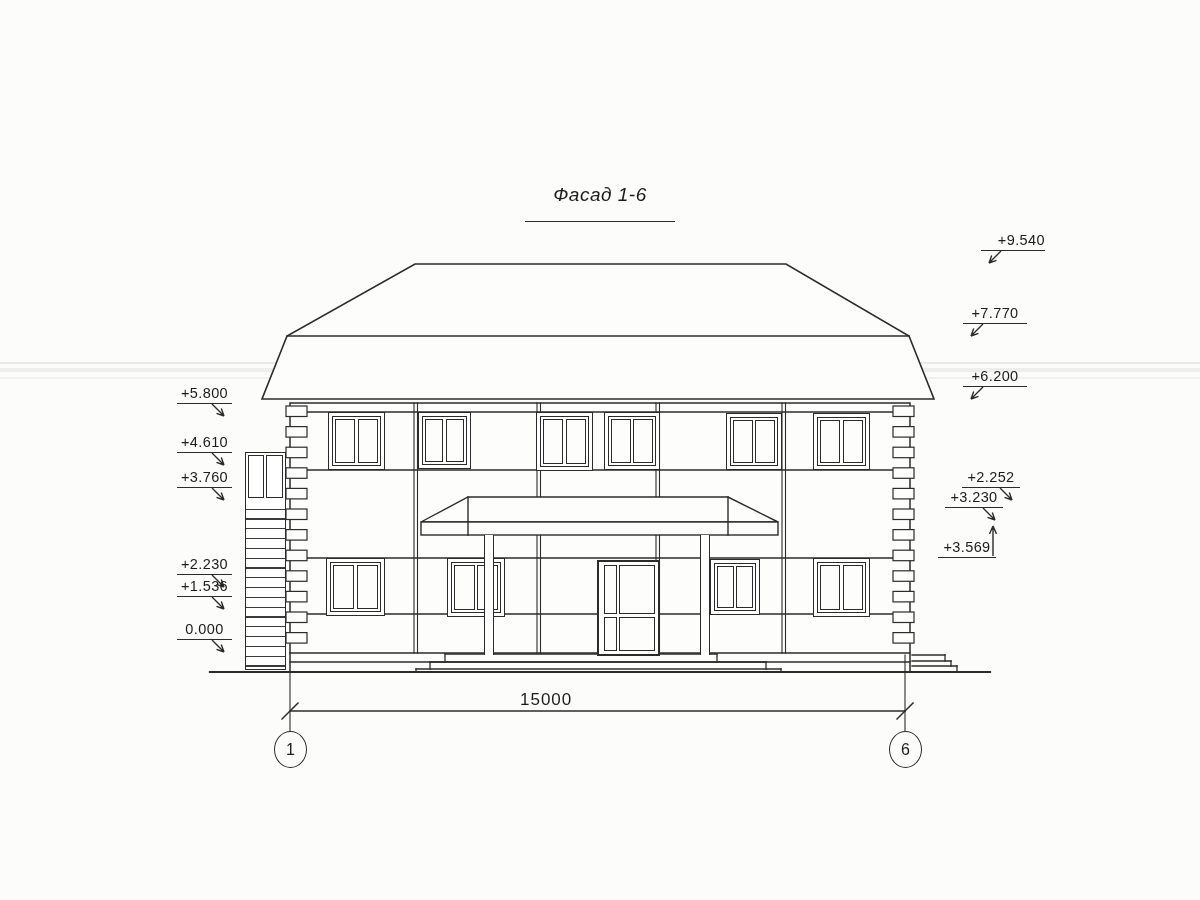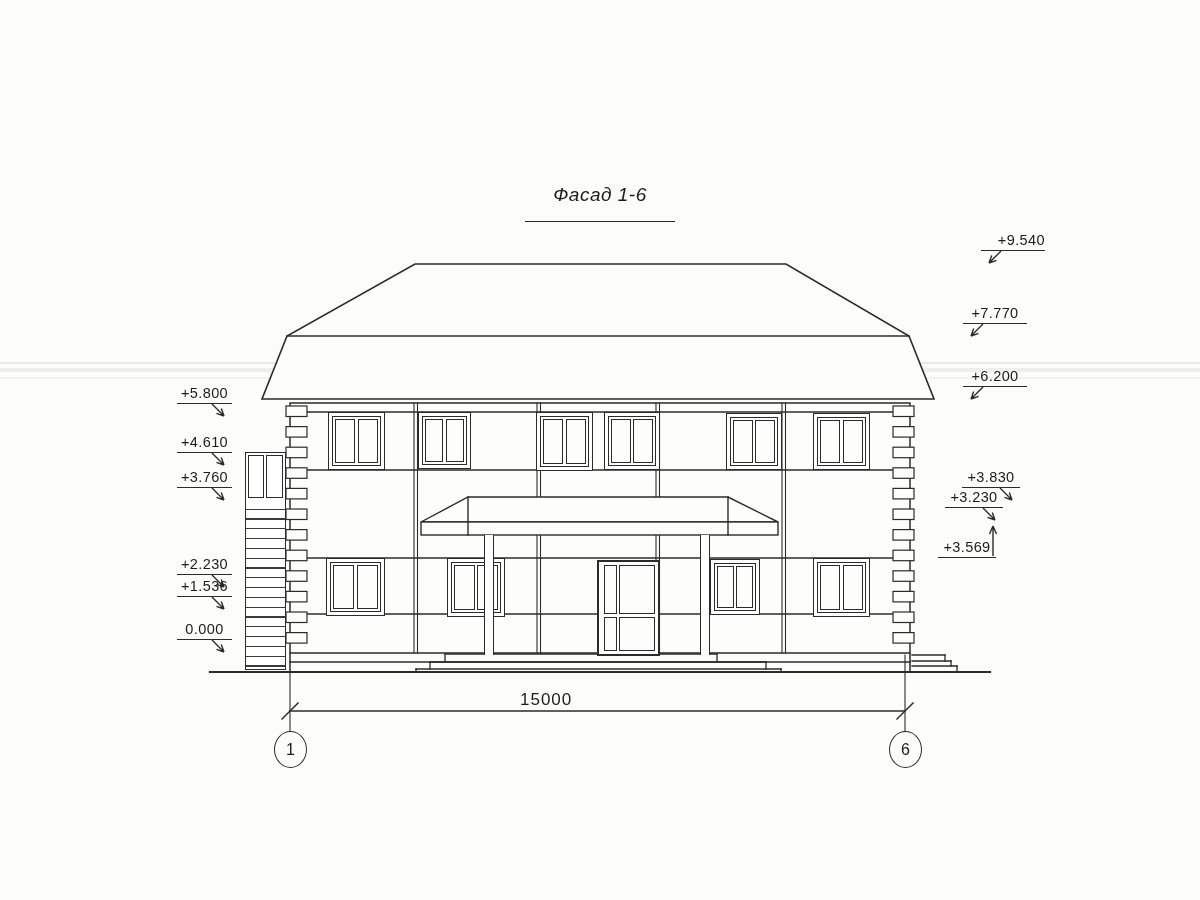--- a/index.html
+++ b/index.html
@@ -284,21 +284,21 @@
       </svg>
   </div>
   <div class="mark" style="left:963px;top:368px;width:64px;">
     <span>+6.200</span>
     <svg class="arr arr-dl" width="22" height="16" viewBox="0 0 22 16" stroke="#2b2b2b" stroke-width="1.4" fill="none">
         <path d="M19,1 L7,13 M7,13 L9.7,5.5 M7,13 L14.5,10.3"></path>
       </svg>
   </div>
 
   <div class="mark" style="left:962px;top:469px;width:58px;">
-    <span>+3.830</span>
+    <span>+2.252</span>
     <svg class="arr arr-dr" width="22" height="16" viewBox="0 0 22 16" stroke="#2b2b2b" stroke-width="1.4" fill="none">
         <path d="M3,1 L15,13 M15,13 L12.3,5.5 M15,13 L7.5,10.3"></path>
       </svg>
   </div>
   <div class="mark" style="left:945px;top:489px;width:58px;">
     <span>+3.230</span>
     <svg class="arr arr-dr" width="22" height="16" viewBox="0 0 22 16" stroke="#2b2b2b" stroke-width="1.4" fill="none">
         <path d="M3,1 L15,13 M15,13 L12.3,5.5 M15,13 L7.5,10.3"></path>
       </svg>
   </div>

